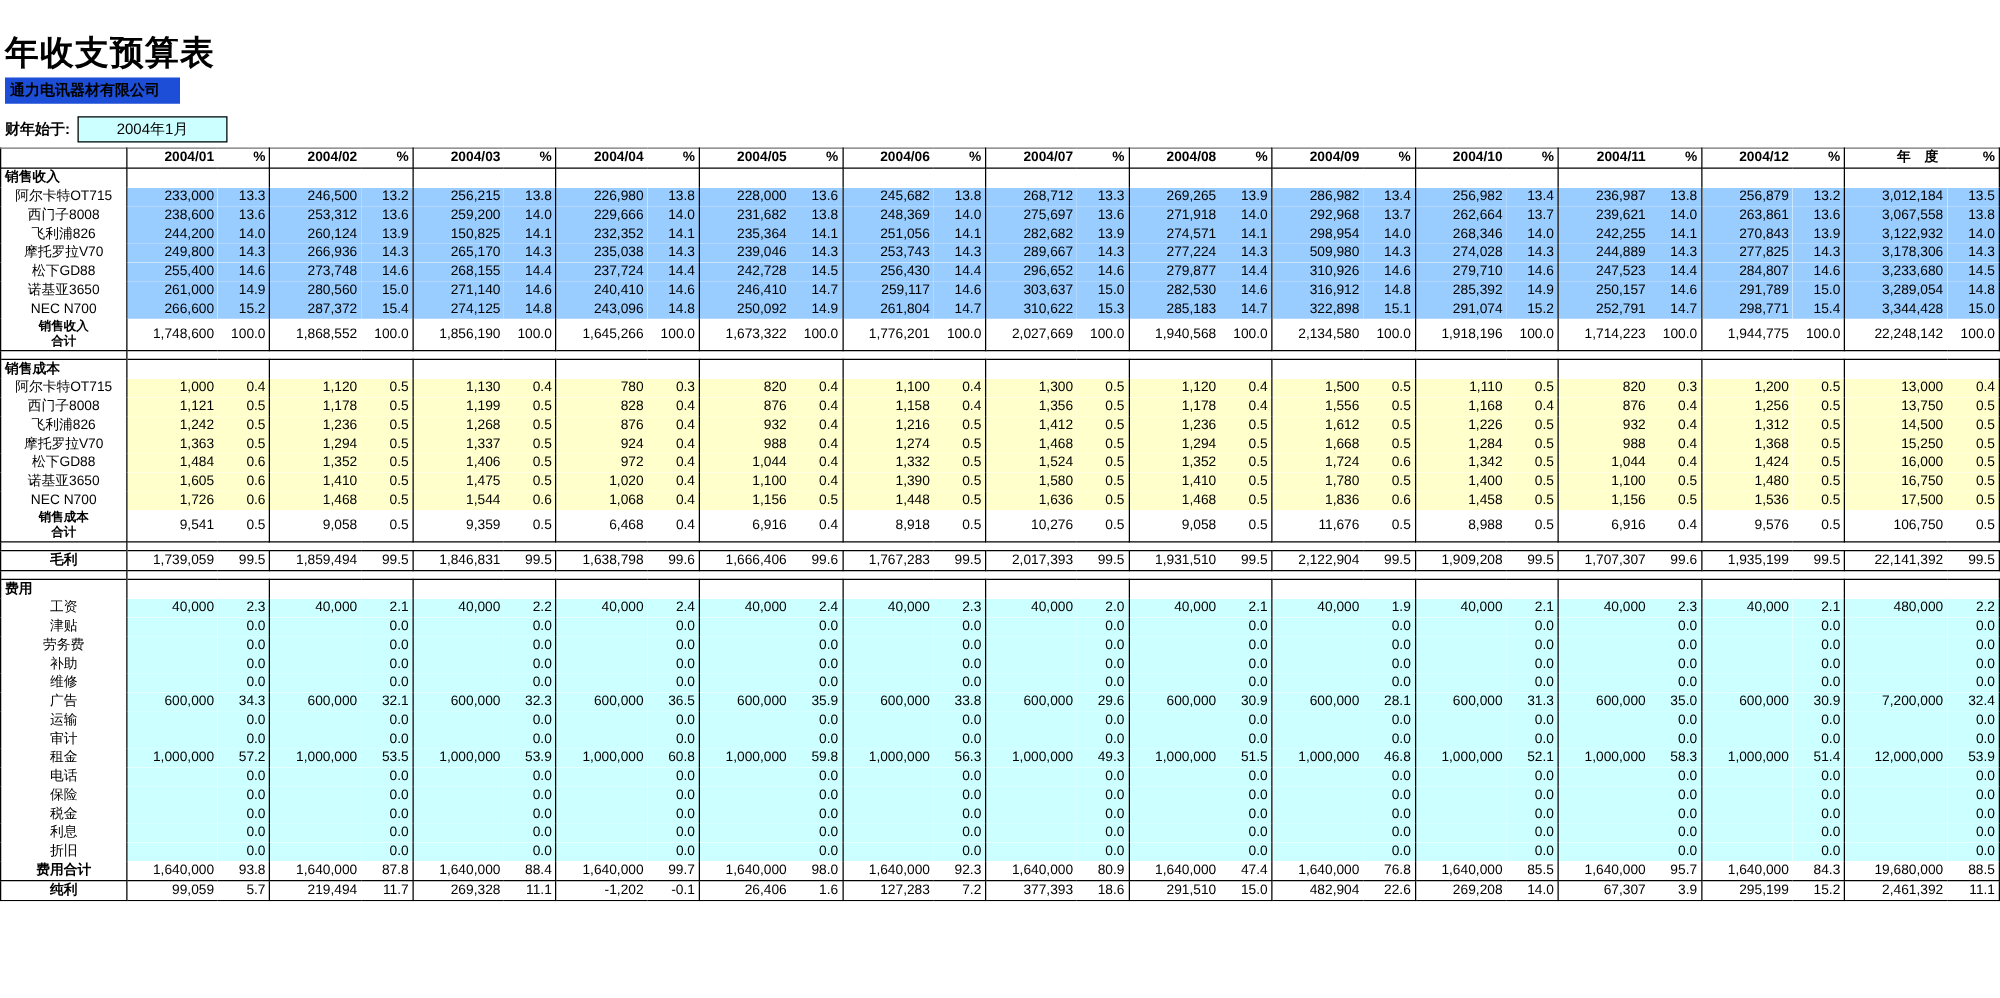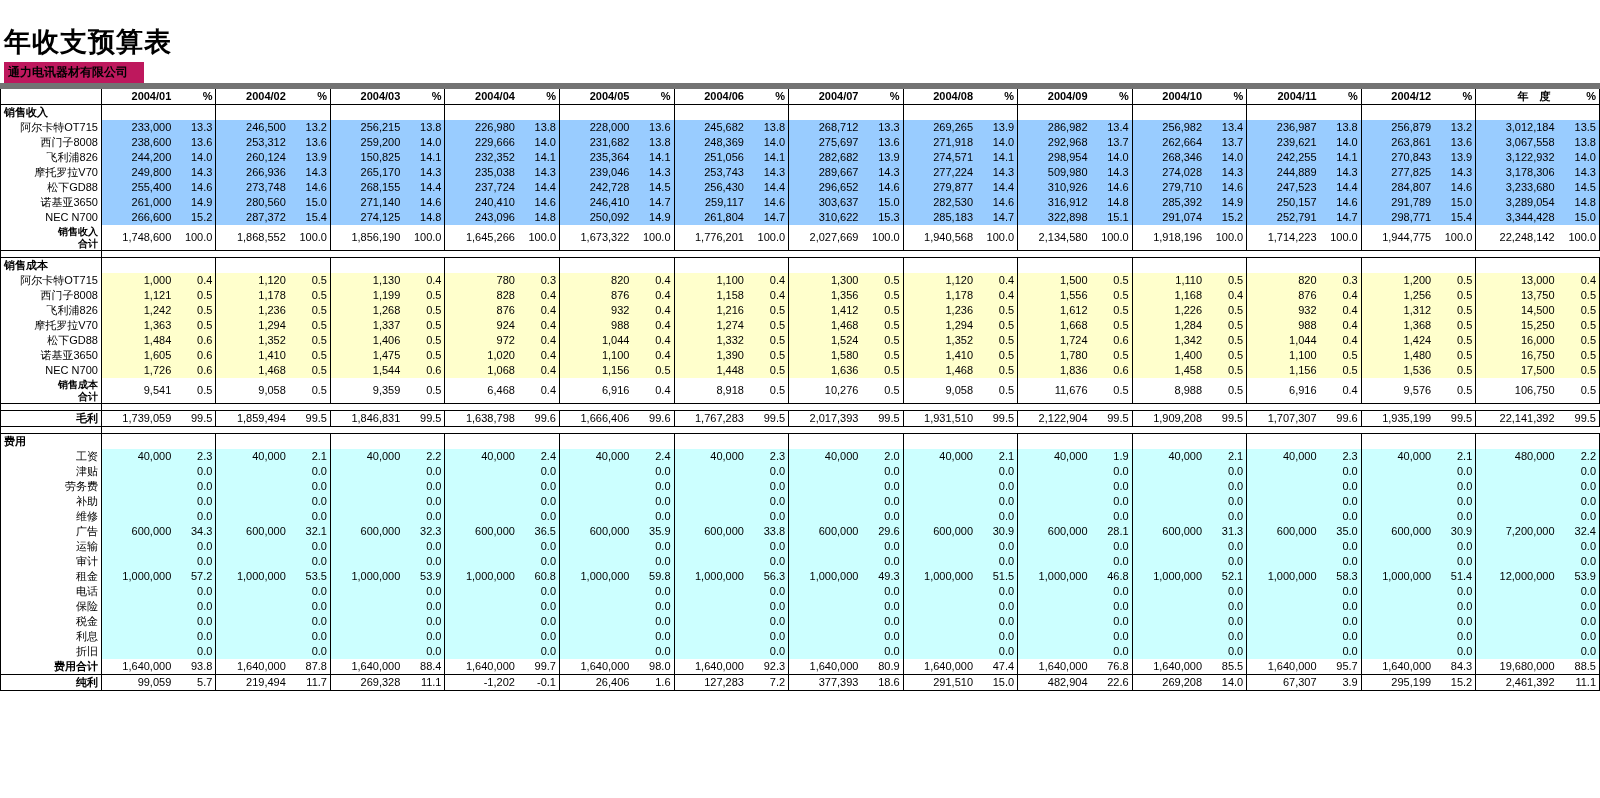--- a/index.html
+++ b/index.html
@@ -1,29 +1,29 @@
 <!DOCTYPE html>
 <html><head>
 <meta charset="utf-8">
 <style>
   html,body{margin:0;padding:0;background:#ffffff;}
   body{font-family:"Liberation Sans","DejaVu Sans",sans-serif;font-size:11px;color:#000;width:1600px;}
   #sheet{width:1600px;position:relative;padding:0 0 0 0;margin-top:24px;}
   h1.title{font-size:27px;font-weight:bold;margin:4px 0 2px 4px;letter-spacing:1px;}
-  .subtitle{display:inline-block;background:#be185d;font-size:12px;font-weight:bold;padding:2px 16px 2px 4px;margin:0 0 0 4px;}
+  .subtitle{display:inline-block;background:#1d4ed8;font-size:12px;font-weight:bold;padding:2px 16px 2px 4px;margin:0 0 0 4px;}
   .fy-row{margin:10px 0 4px 4px;display:flex;align-items:center;gap:6px;}
   .fy-label{font-size:12px;font-weight:bold;}
   .fy-box{background:#ccffff;border:1px solid #000;font-size:12px;padding:1px 10px;min-width:98px;text-align:center;}
   table{border-collapse:collapse;table-layout:fixed;margin-left:0px;}
   td,th{font-size:11px;padding:0 3px;height:15px;line-height:15px;white-space:nowrap;overflow:hidden;}
-  .lbl{width:100px;text-align:right;border-left:1px solid #000;border-right:1px solid #000;}
+  .lbl{width:100px;text-align:center;border-left:1px solid #000;border-right:1px solid #000;}
   .amt{width:73px;text-align:right;}
   .pct{width:38px;text-align:right;border-right:1px solid #000;}
   .yamt{width:83px;text-align:right;}
-  thead th{font-weight:bold;text-align:center;border-top:6px solid #737373;border-bottom:1px solid #000;}
+  thead th{font-weight:bold;text-align:center;border-top:1px solid #737373;border-bottom:1px solid #000;}
   thead th.lbl{border-left:1px solid #000;border-right:1px solid #000;}
   thead th.pct{border-right:1px solid #000;}
   tr.section td{font-weight:bold;text-align:left;}
   td.lbl.sec{border-left:1px solid #000;border-right:1px solid #000;}
   .blue{background:#99ccff;}
   .yellow{background:#ffffcc;}
   .cyan{background:#ccffff;}
   .tborder td{border-top:1px solid #000;}
   .bborder td{border-bottom:1px solid #000;}
   .rowline td{border-bottom:1px solid #000;}
@@ -34,20 +34,24 @@
   .spacer td.lbl{border-left:1px solid #000;border-right:1px solid #000;}
   .yearhdr{letter-spacing:4px;}
 </style>
 </head>
 <body>
 
 <div id="sheet">
   <h1 class="title">年收支预算表</h1>
   <div class="subtitle">通力电讯器材有限公司</div>
 
+  <div class="fy-row">
+    <span class="fy-label">财年始于:</span>
+    <span class="fy-box">2004年1月</span>
+  </div>
 
   <table id="grid">
     <thead>
       <tr id="hdr-row">
           <th class="lbl"></th>
           <th class="amt">2004/01</th>
           <th class="pct">%</th>
           <th class="amt">2004/02</th>
           <th class="pct">%</th>
           <th class="amt">2004/03</th>

